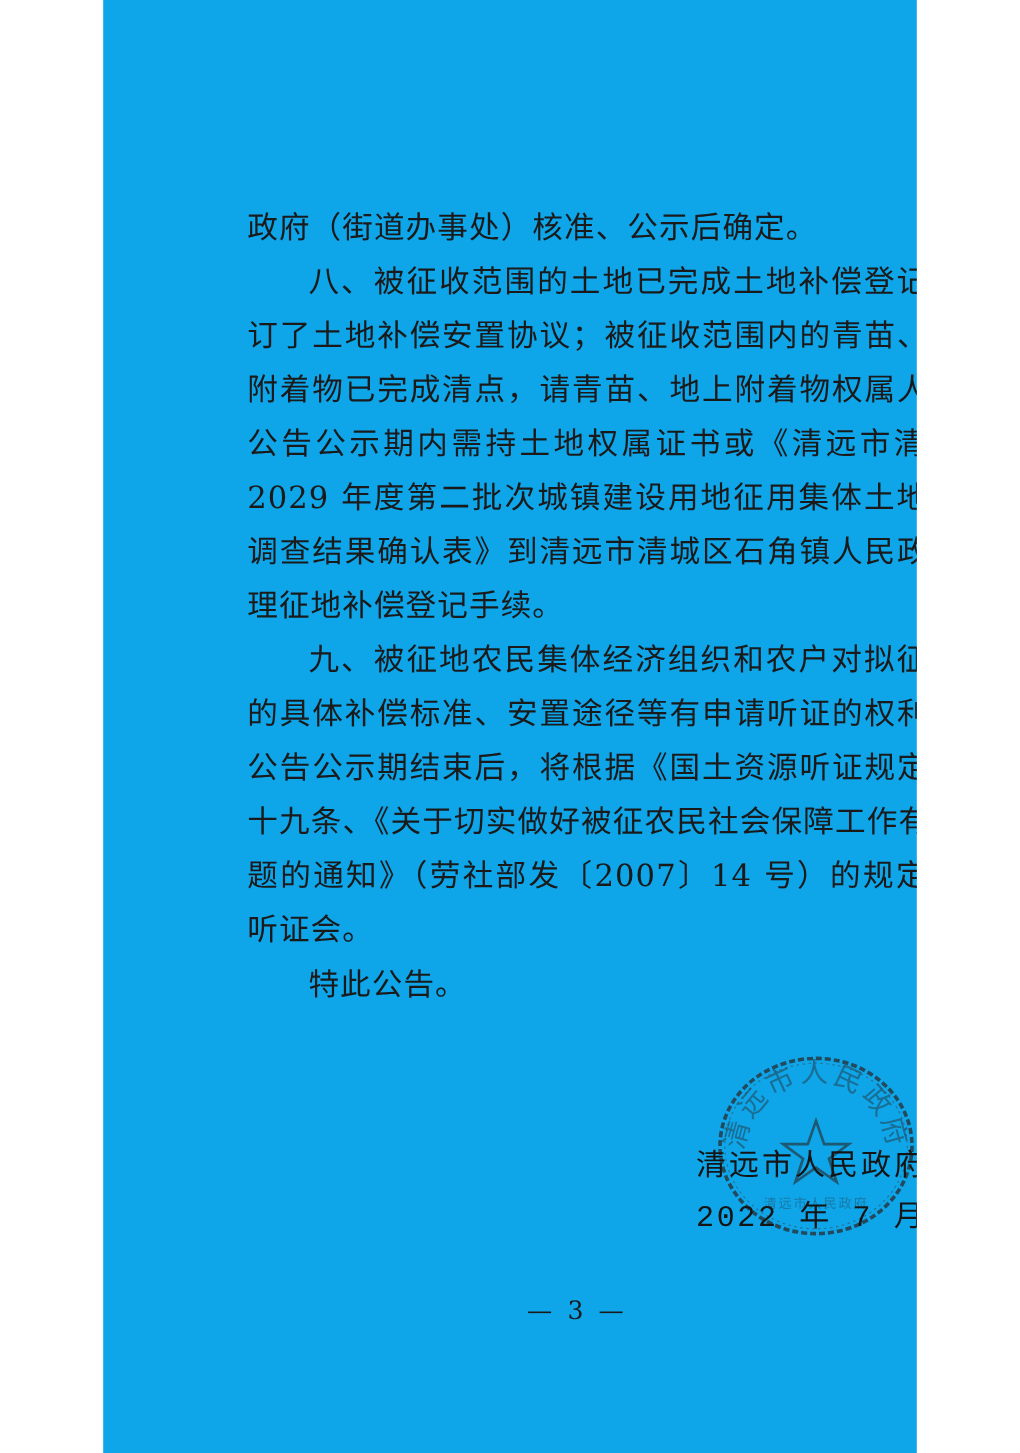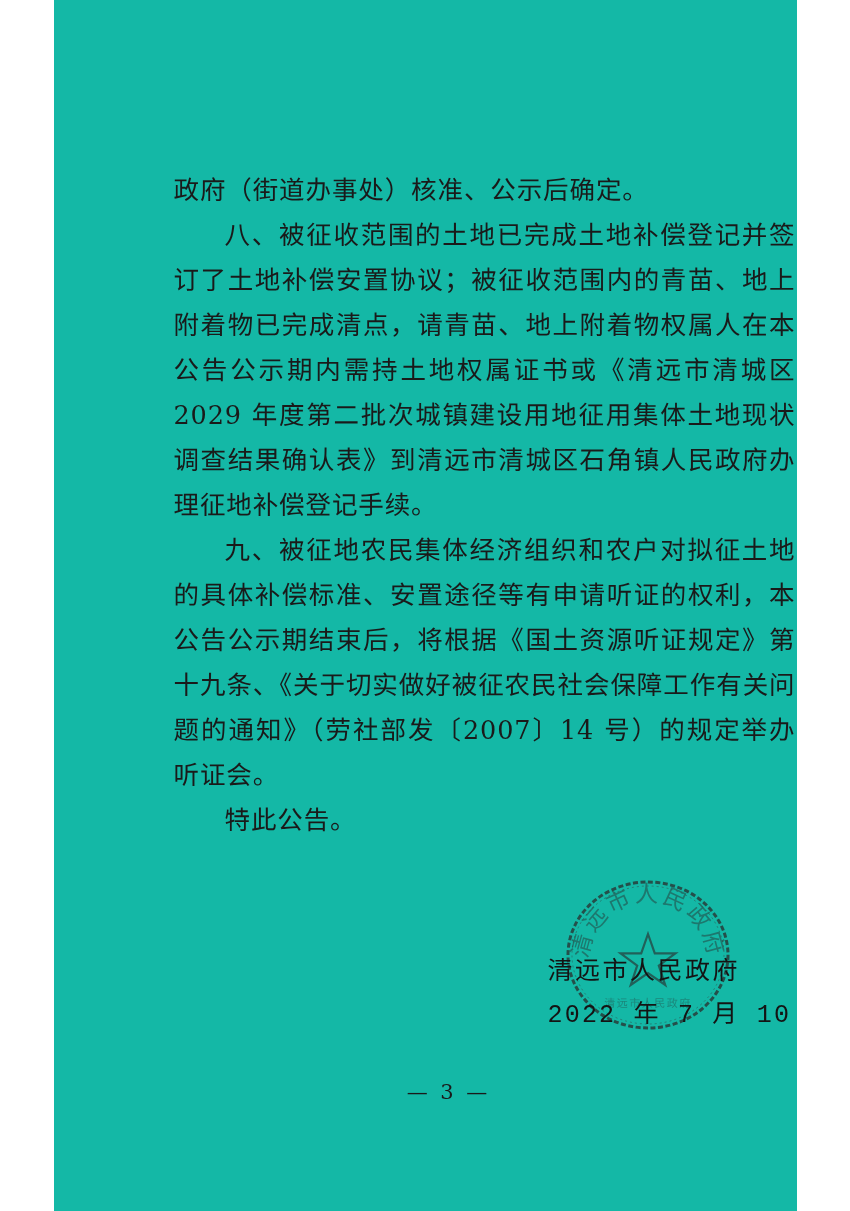--- a/index.html
+++ b/index.html
@@ -4,24 +4,24 @@
 <title>Scanned Announcement Page</title>
 <style>
   html, body {
     margin: 0;
     padding: 0;
     background: #ffffff;
   }
 
   .page {
     position: relative;
-    width: 743px;
+    width: 678px;
     height: 1211px;
     margin: 0 auto;
-    background: #14b8a6;
+    background: #0ea5e9;
     overflow: hidden;
     font-family: "DejaVu Serif", "Liberation Serif", serif;
     color: #111111;
   }
 
   
   .body-block {
     position: absolute;
     left: 120px;
     top: 168px;

